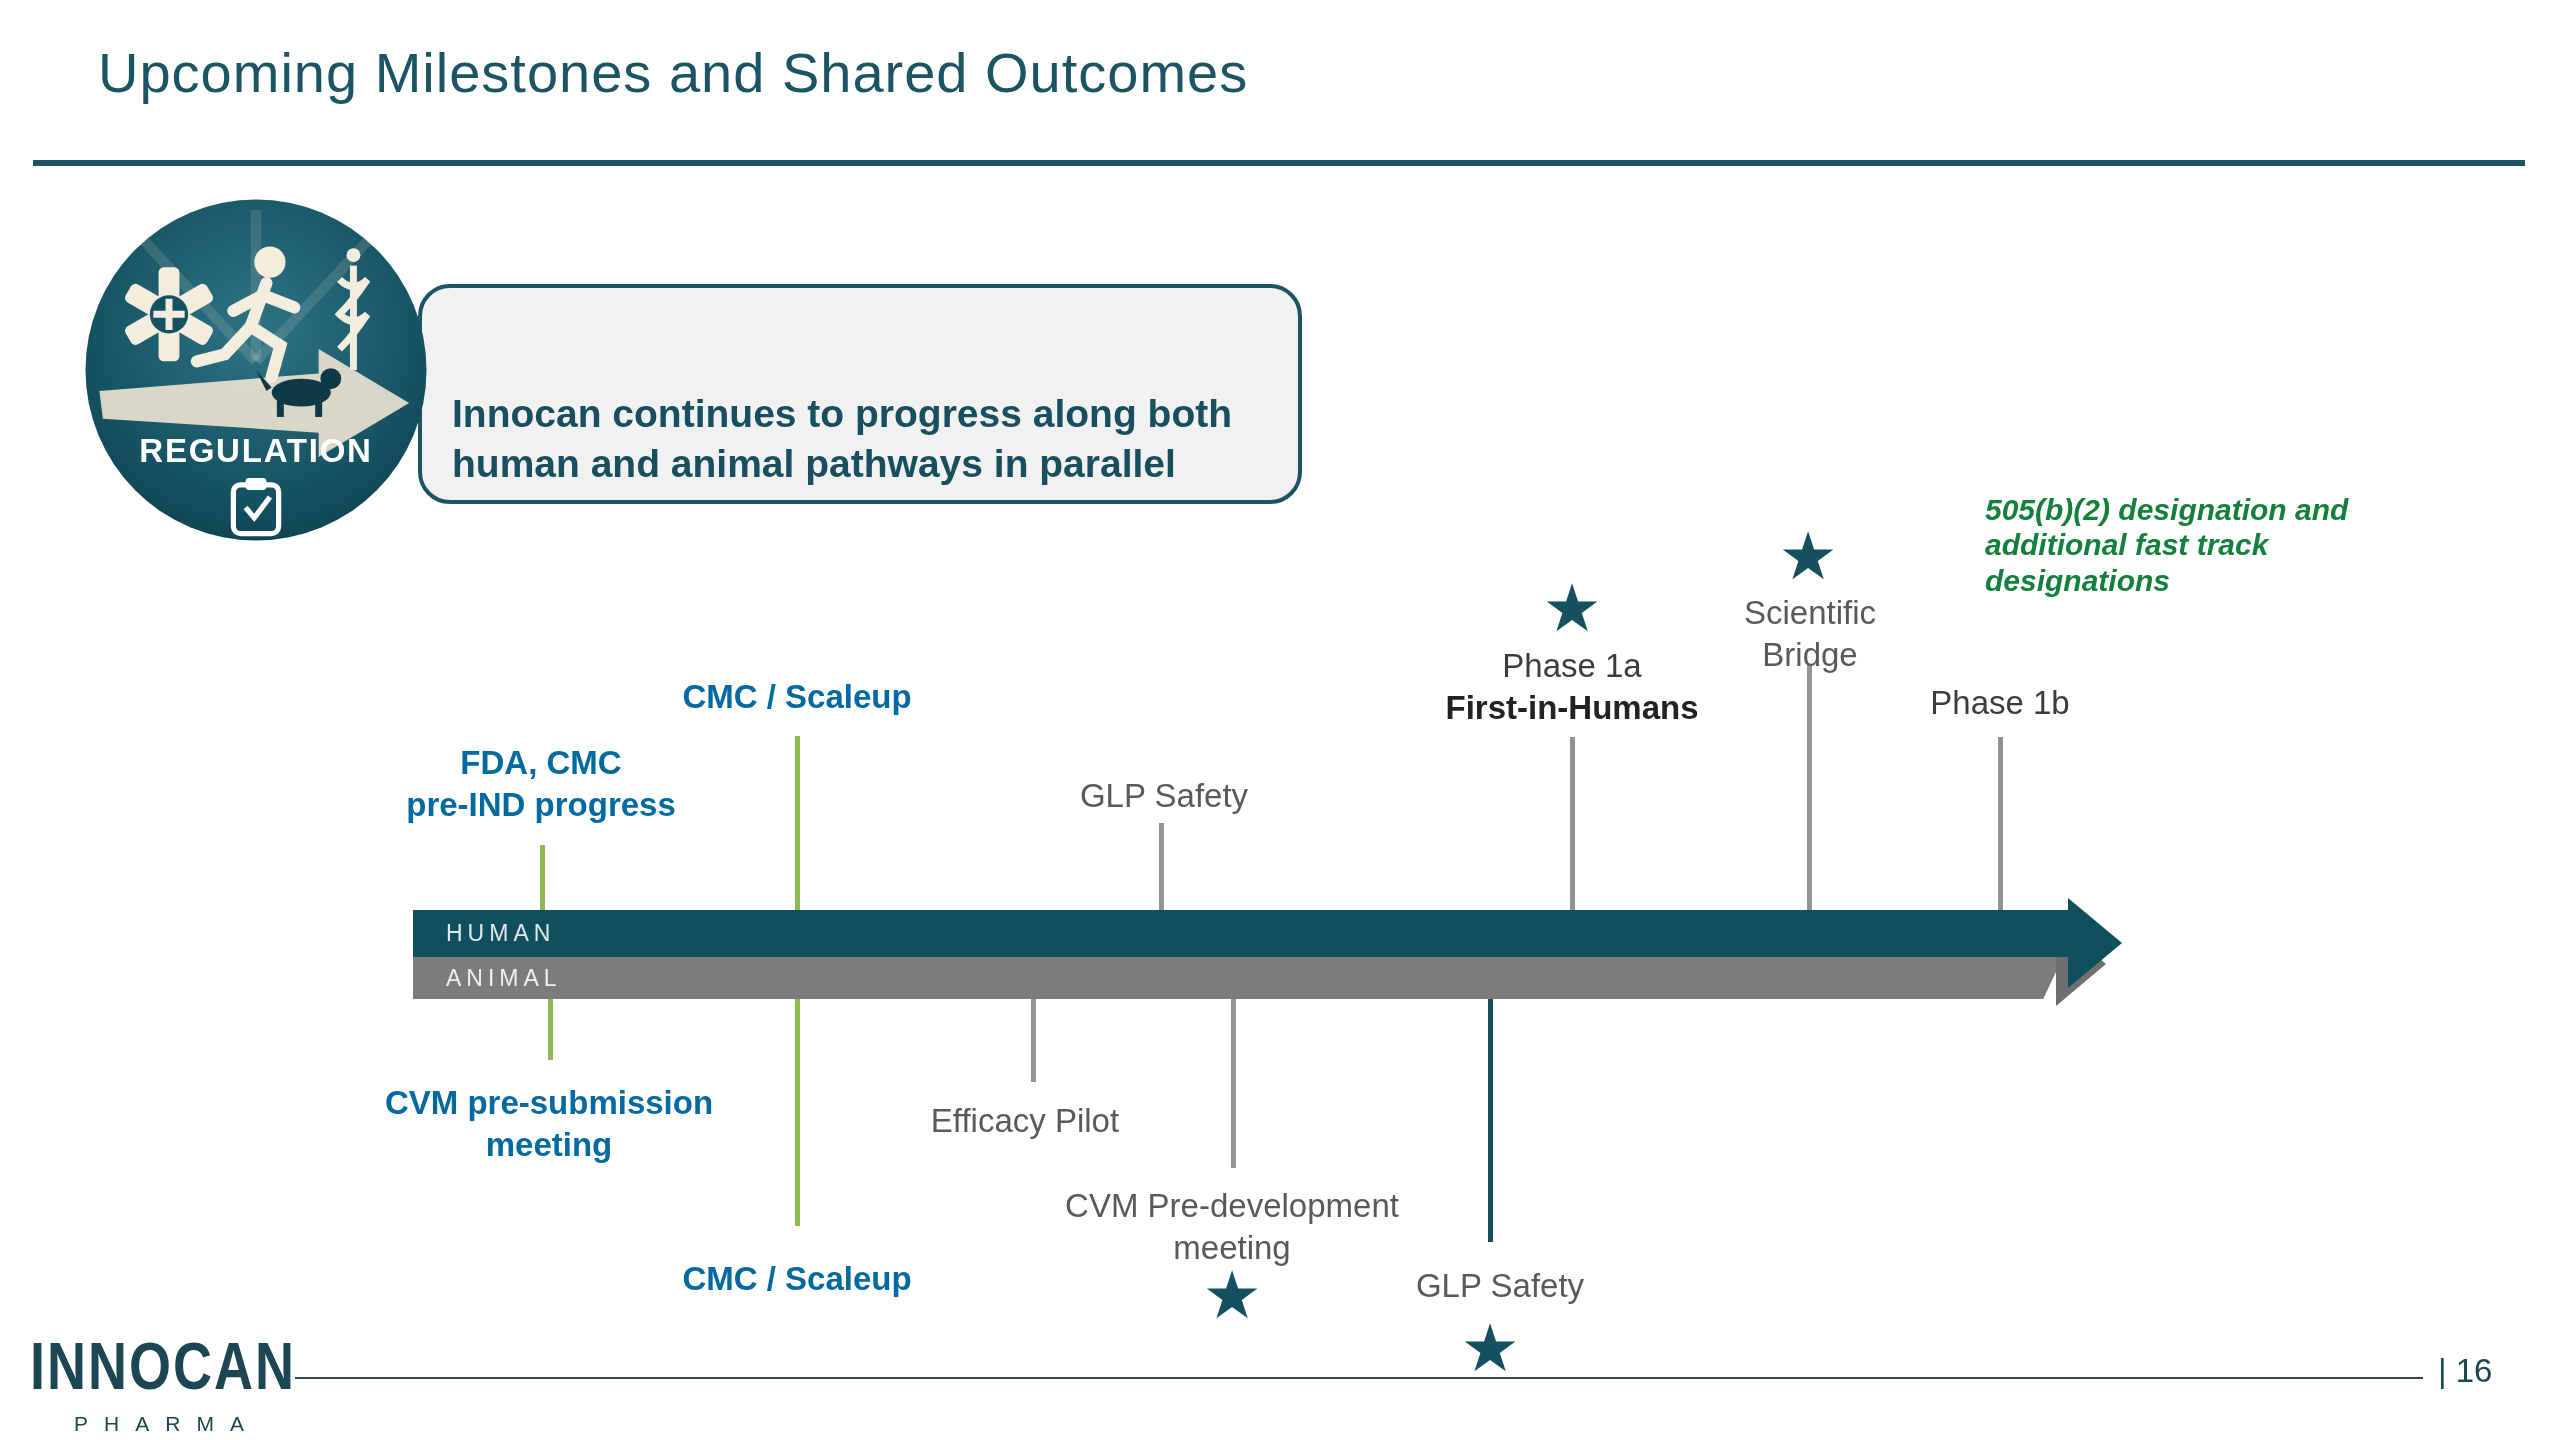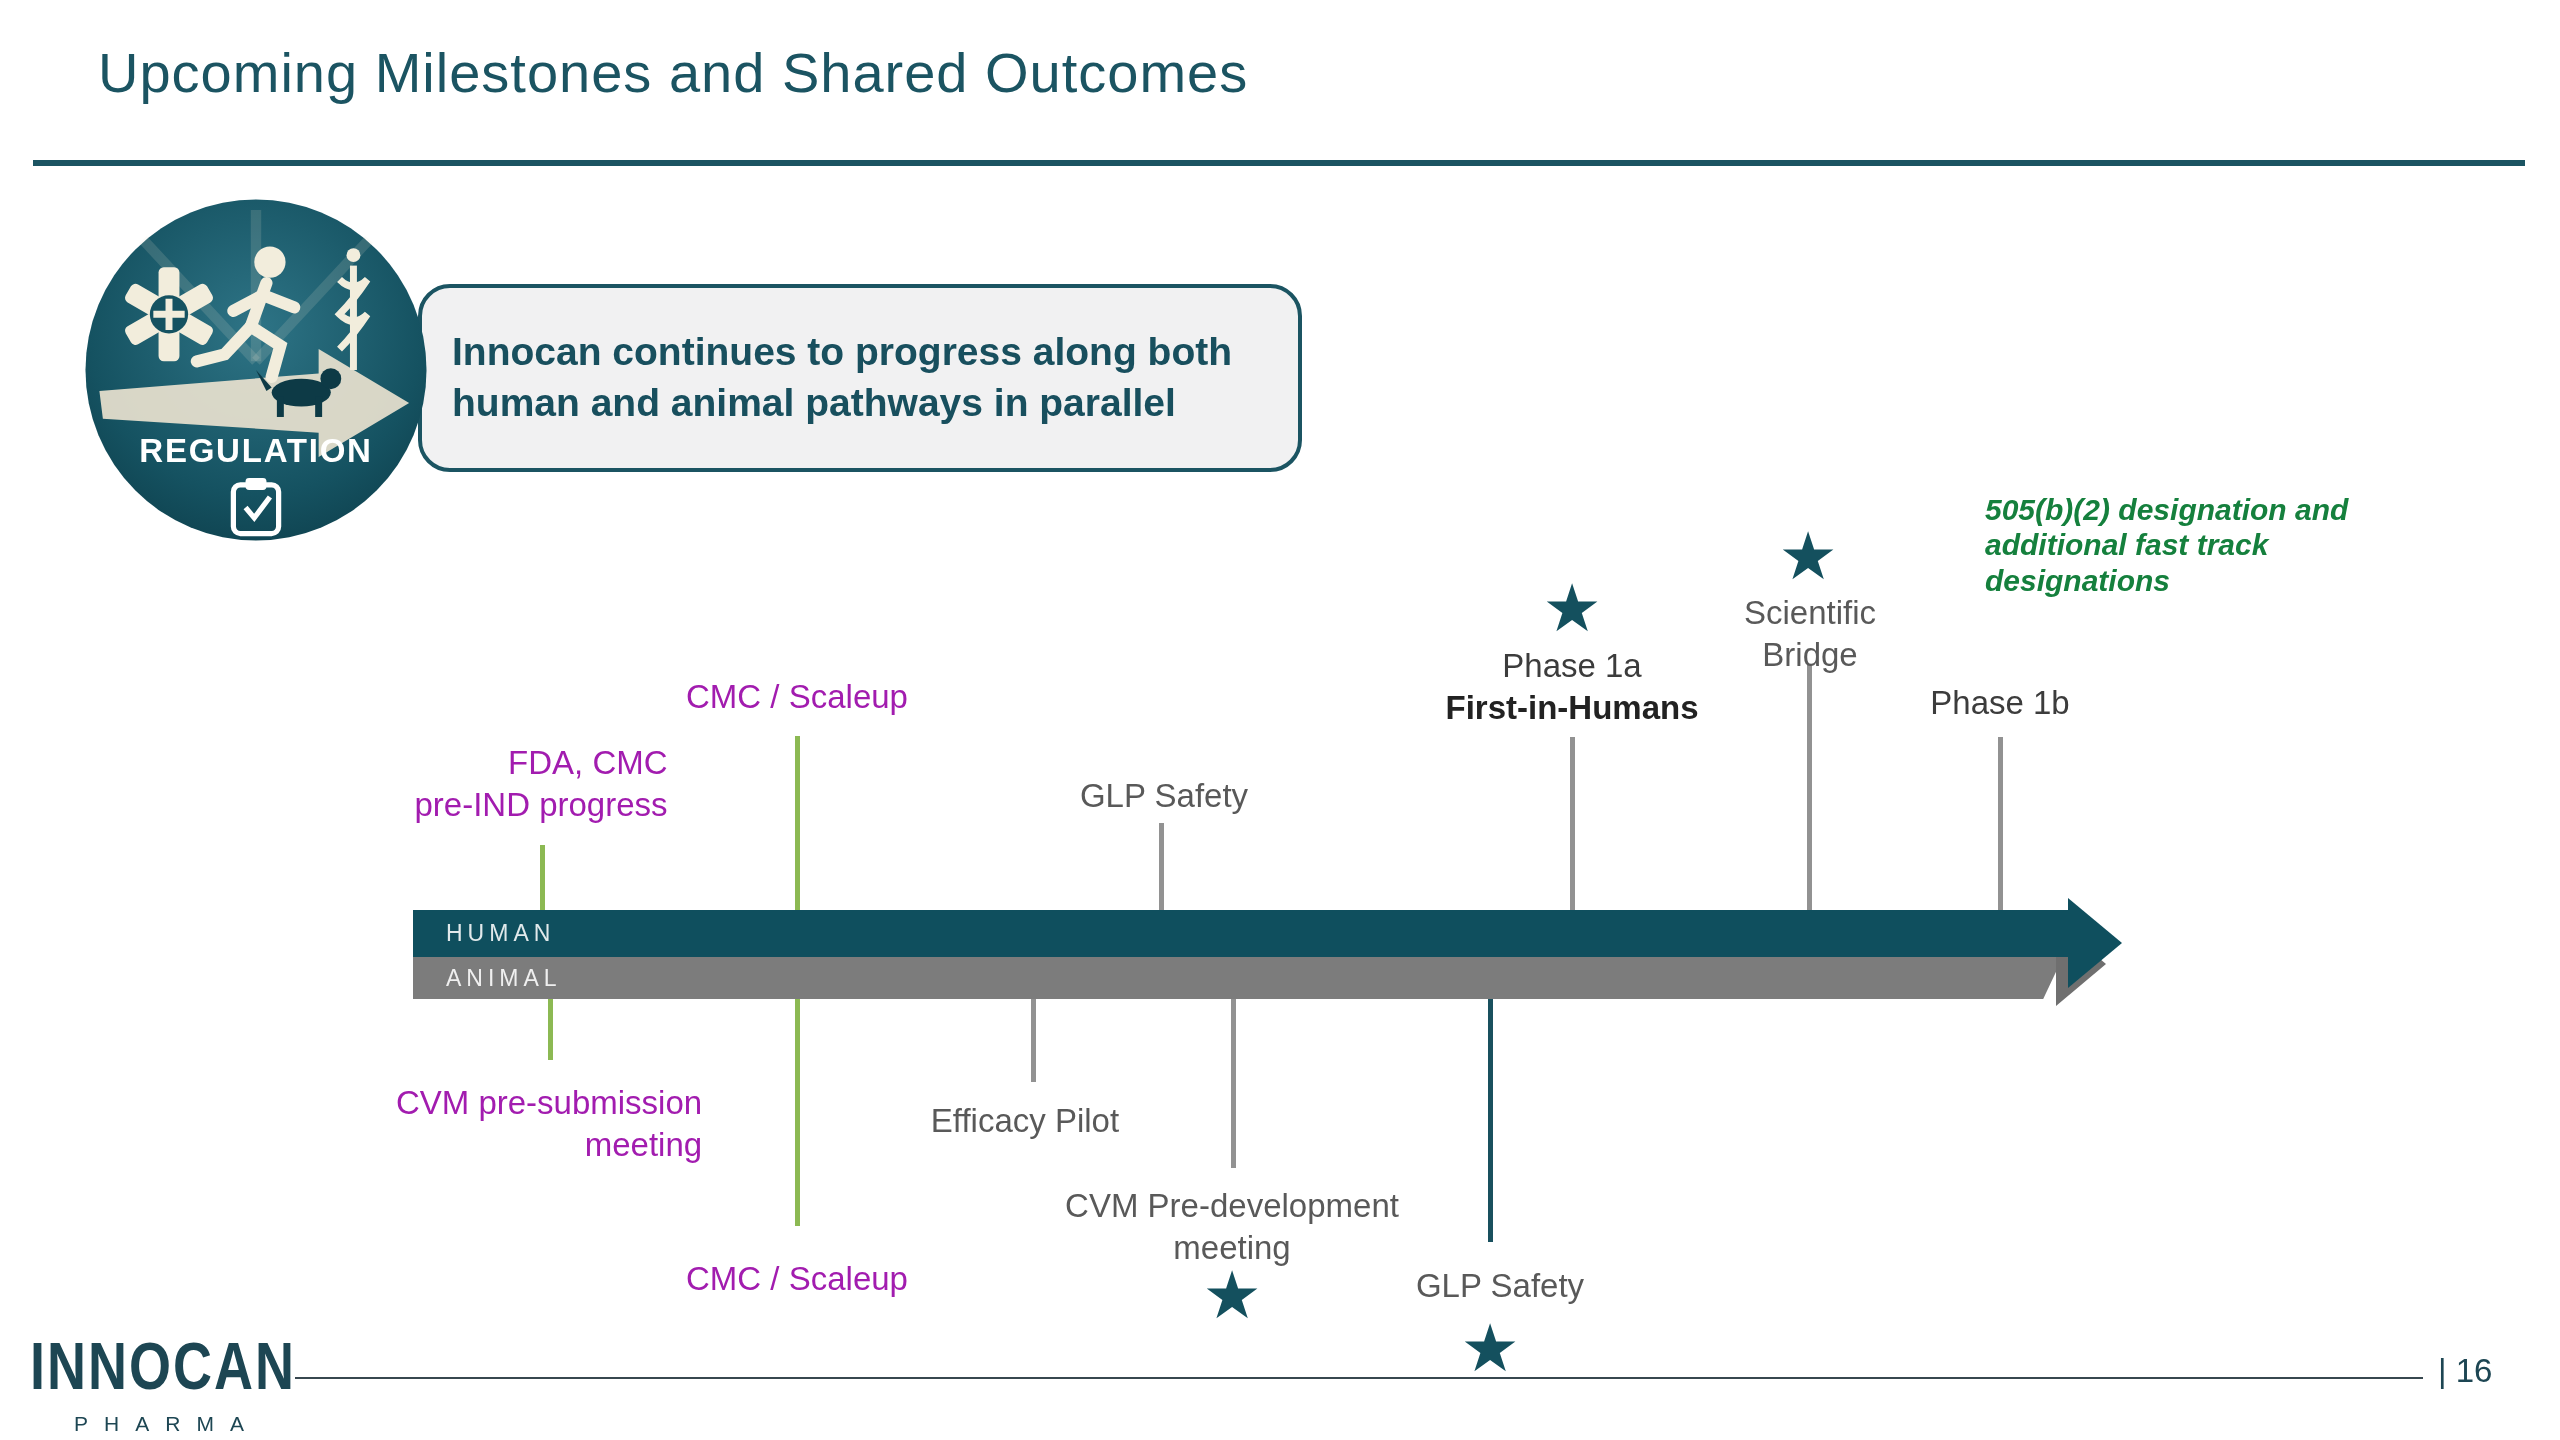--- a/index.html
+++ b/index.html
@@ -31,27 +31,27 @@
   .badge {
     position: absolute;
     left: 82px; top: 196px;
     width: 348px; height: 348px;
     z-index: 3;
   }
   
   .callout {
     position: absolute;
     left: 418px; top: 284px;
-    width: 884px; height: 188px;
+    width: 884px; height: 220px;
     border: 4px solid #1b5462;
     border-radius: 32px;
     background: #f1f1f2;
     z-index: 2;
     display: flex;
-    align-items: center;
+    align-items: flex-end;
   }
   .callout p {
     padding: 10px 34px 10px 30px;
     font-size: 39px;
     font-weight: 700;
     color: #184f5e;
     line-height: 1.3;
   }
   
   .annotation {
@@ -105,21 +105,21 @@
   
   .mlabel {
     position: absolute;
     transform: translateX(-50%);
     text-align: center;
     font-size: 33px;
     line-height: 1.26;
     white-space: nowrap;
   }
   .mlabel .l2 { display: block; }
-  .mgreen { color: #a21caf; font-weight: 400; text-align: right; }
+  .mgreen { color: #0369a1; font-weight: 700; }
   .mgray  { color: #595959; }
   .mdark  { color: #3c3c3c; }
   .mdark .l2 { font-weight: 700; color: #222; }
   .star {
     position: absolute;
     transform: translateX(-50%);
     color: #14505e;
     font-size: 66px;
     line-height: 1;
   }

